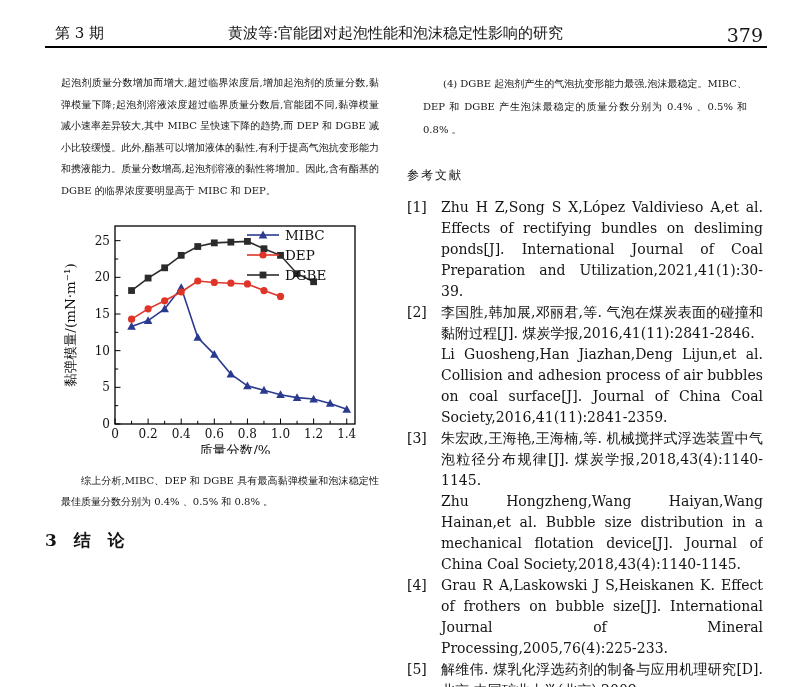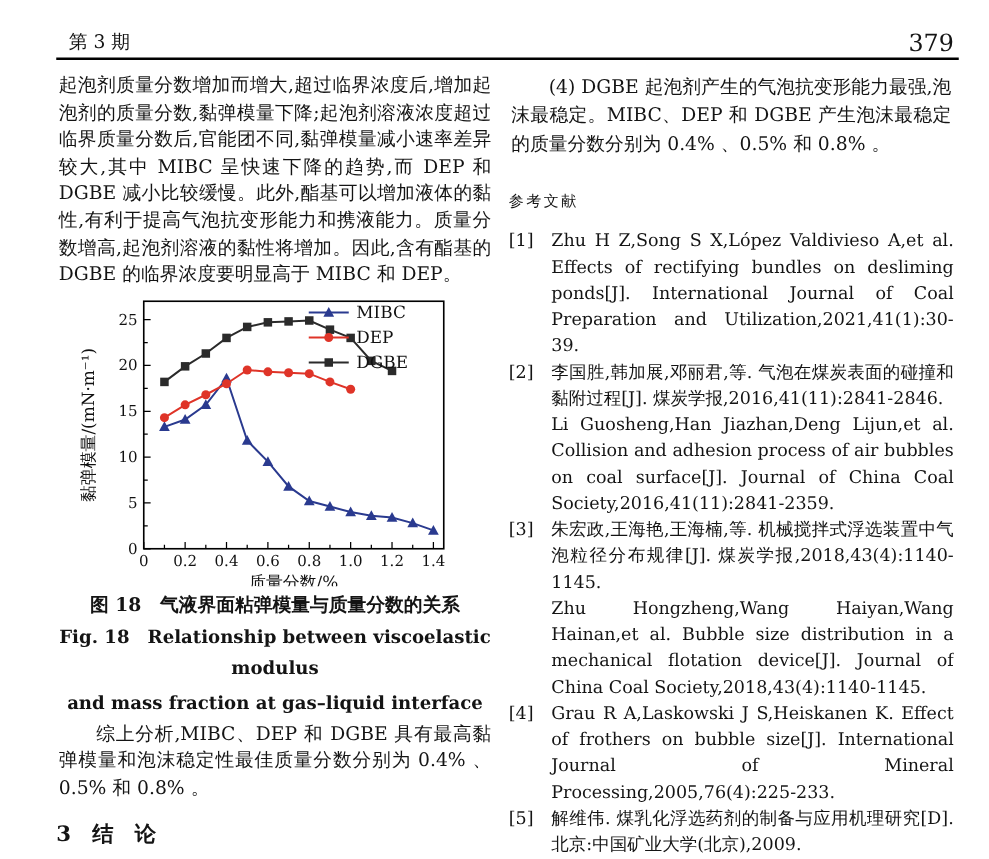--- a/index.html
+++ b/index.html
@@ -9,21 +9,21 @@
   }
   .page{position:relative;width:791px;height:516px;background:#fff;}
   
   .hdr-issue{position:absolute;left:55px;top:24px;font-size:15px;}
   .hdr-title{position:absolute;left:140px;right:140px;top:24px;text-align:center;font-size:15px;}
   .hdr-page{position:absolute;right:28px;top:24px;font-size:19px;}
   .hdr-rule{position:absolute;left:45px;top:46px;width:722px;height:2px;background:#000;}
   
   .col-left{position:absolute;left:45px;top:56px;width:350px;}
   .col-right{position:absolute;left:407px;top:56px;width:356px;height:631px;overflow:hidden;}
-  p.body-text{margin:2px;font-size:15px;line-height:21.6px;text-align:justify;}
+  p.body-text{margin:16px;font-size:10px;line-height:21.6px;text-align:justify;}
   .col-right p.body-text{line-height:23px;}
   .indent{text-indent:2em;}
   
   figure{margin:2px 0 0 0;padding:0;}
   #figure-chart{display:block;margin:0 auto;}
   svg text{font-family:"DejaVu Serif","Liberation Serif",serif;}
   figcaption{text-align:center;}
   .cap-zh{font-weight:bold;font-size:15px;margin-top:6px;}
   .cap-en{font-weight:bold;font-size:14.5px;line-height:25px;margin-top:3px;}
   .p2{margin-top:12px;}
@@ -33,20 +33,21 @@
   .ref-label{flex:0 0 26px;width:26px;}
   .ref-body{flex:1;padding-left:8px;text-align:justify;}
   .ref-seg{margin:0;}
 </style>
 </head>
 <body>
 
 <div class="page">
 
   <div class="hdr-issue">第 3 期</div>
+  <div class="hdr-title">黄波等:官能团对起泡性能和泡沫稳定性影响的研究</div>
   <div class="hdr-page">379</div>
   <div class="hdr-rule"></div>
 
   <div class="col-left">
     <p class="body-text">起泡剂质量分数增加而增大,超过临界浓度后,增加起泡剂的质量分数,黏弹模量下降;起泡剂溶液浓度超过临界质量分数后,官能团不同,黏弹模量减小速率差异较大,其中 MIBC 呈快速下降的趋势,而 DEP 和 DGBE 减小比较缓慢。此外,酯基可以增加液体的黏性,有利于提高气泡抗变形能力和携液能力。质量分数增高,起泡剂溶液的黏性将增加。因此,含有酯基的 DGBE 的临界浓度要明显高于 MIBC 和 DEP。</p>
 
     <figure>
       <svg id="figure-chart" width="350" height="236">
           <rect x="70" y="8" width="240" height="198" fill="none" stroke="#000" stroke-width="1.3"></rect>
           <line x1="70" y1="206" x2="70" y2="200.5" stroke="#000" stroke-width="1"></line>
@@ -133,25 +134,20 @@
           <line x1="202" y1="17" x2="234" y2="17" stroke="#2a3a8f" stroke-width="1.6"></line>
           <path d="M 218 12.6 L 222.3 20.4 L 213.7 20.4 Z" fill="#2a3a8f"></path>
           <text x="240" y="21.5" font-size="13.5" fill="#111">MIBC</text>
           <line x1="202" y1="37" x2="234" y2="37" stroke="#df3428" stroke-width="1.6"></line>
           <circle cx="218" cy="37" r="3.6" fill="#df3428"></circle>
           <text x="240" y="41.5" font-size="13.5" fill="#111">DEP</text>
           <line x1="202" y1="57" x2="234" y2="57" stroke="#2b2b2b" stroke-width="1.6"></line>
           <rect x="214.6" y="53.6" width="6.8" height="6.8" fill="#2b2b2b"></rect>
           <text x="240" y="61.5" font-size="13.5" fill="#111">DGBE</text>
         </svg>
-      <figcaption>
-        <div class="cap-zh">图 18　气液界面粘弹模量与质量分数的关系</div>
-        <div class="cap-en">Fig. 18　Relationship between viscoelastic modulus</div>
-        <div class="cap-en">and mass fraction at gas–liquid interface</div>
-      </figcaption>
     </figure>
 
     <p class="body-text indent p2">综上分析,MIBC、DEP 和 DGBE 具有最高黏弹模量和泡沫稳定性最佳质量分数分别为 0.4% 、0.5% 和 0.8% 。</p>
     <h2 class="section">3　结　论</h2>
   </div>
 
   <div class="col-right">
     <p class="body-text indent">(4) DGBE 起泡剂产生的气泡抗变形能力最强,泡沫最稳定。MIBC、DEP 和 DGBE 产生泡沫最稳定的质量分数分别为 0.4% 、0.5% 和 0.8% 。</p>
     <h3 class="refs-heading">参考文献</h3>
     <div id="reference-list">

